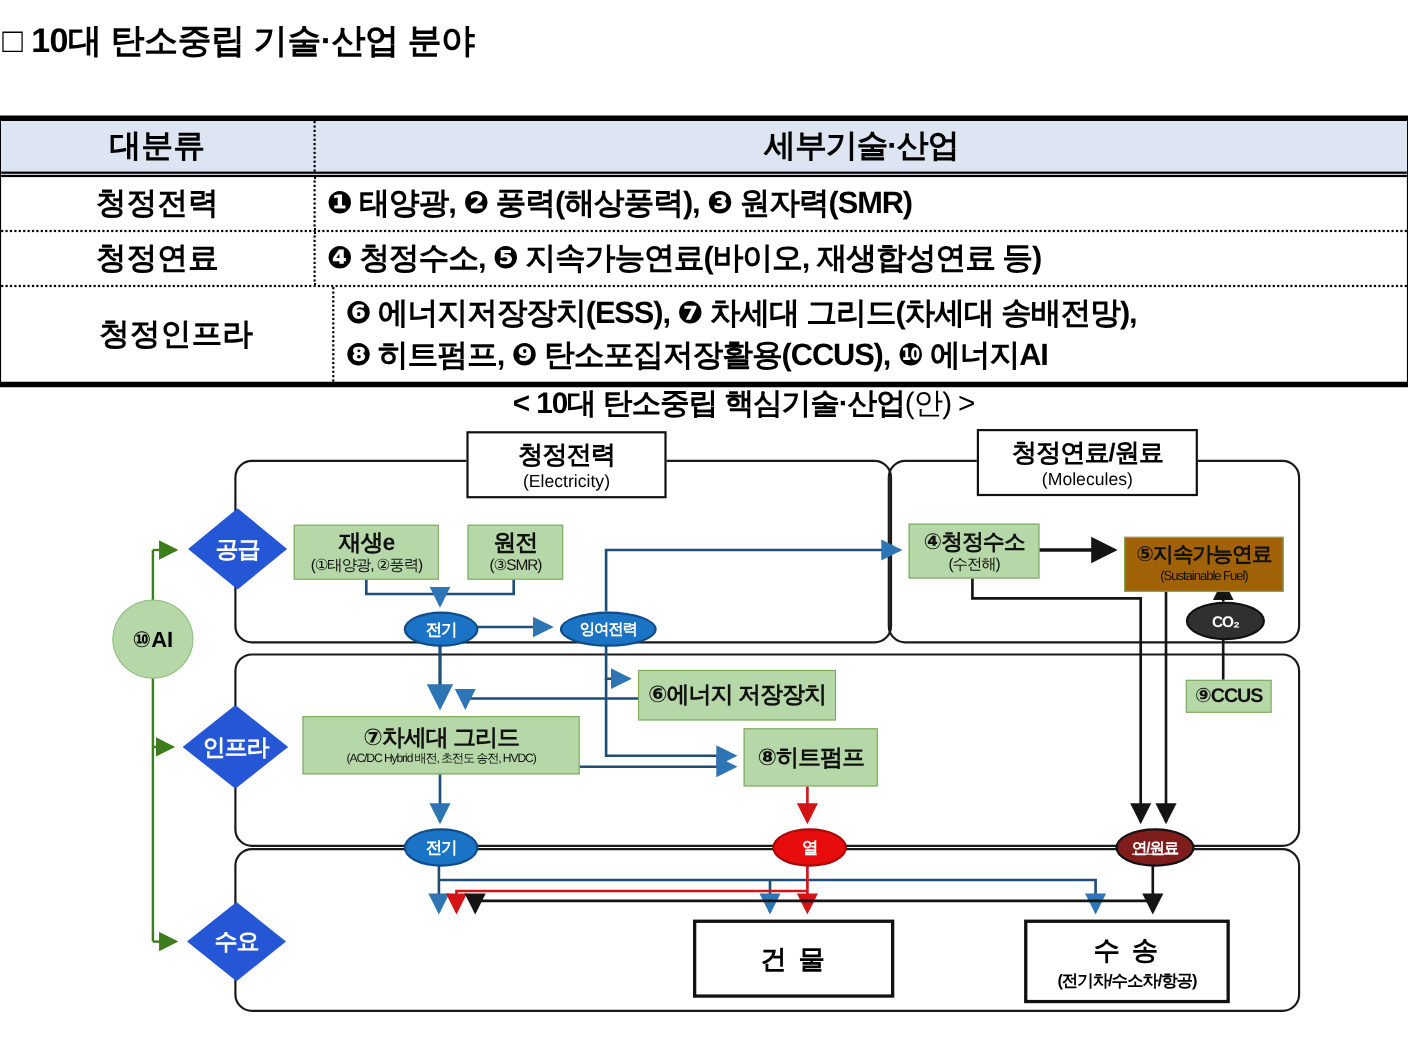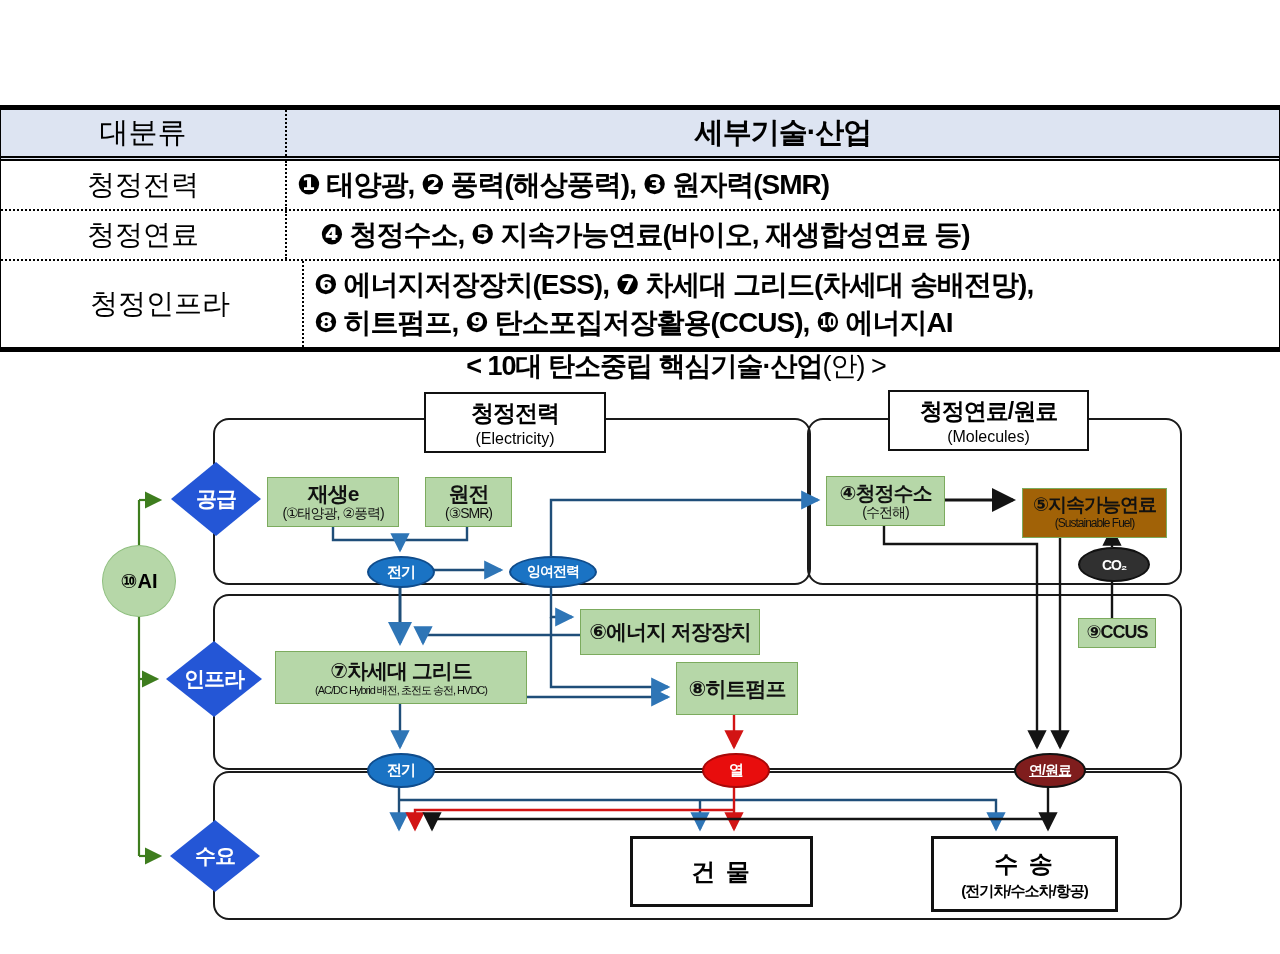--- a/index.html
+++ b/index.html
@@ -6,27 +6,27 @@
     font-family:"Liberation Sans","DejaVu Sans",sans-serif;color:#000;}
   .stage{position:relative;width:1280px;height:954px;background:#fff;}
 
   
   .page-title{position:absolute;left:2px;top:16px;font-size:31px;font-weight:bold;letter-spacing:-0.5px;}
 
   
   .tbl{position:absolute;left:0;top:105px;width:1278px;border-top:5px solid #000;border-bottom:5px solid #000;
        border-left:1px solid #000;border-right:1px solid #000;}
   .trow{display:grid;grid-template-columns:286px 1fr;align-items:center;}
-  .trow .c1{text-align:center;font-weight:normal;font-size:28px;}
+  .trow .c1{text-align:center;font-weight:bold;font-size:28px;}
   .trow .c2{padding-left:10px;font-weight:bold;font-size:28px;letter-spacing:-1px;}
   .thead{background:#dde4f2;border-bottom:5px double #000;height:46px;}
   .thead .c1,.thead .c2{font-size:29px;text-align:center;padding-left:0;}
   .colsep{border-right:2px dotted #000;height:100%;display:flex;align-items:center;justify-content:center;}
   .r1{height:48px;}
-  .r2{height:48px;border-top:2px dotted #000;gap:23px;}
+  .r2{height:48px;border-top:2px dotted #000;}
   .r3{height:86px;border-top:2px dotted #000;padding-left:17px;}
   .r3 .c2{line-height:1.35;}
 
   
   .dgm-title{position:absolute;left:0;top:348px;width:1280px;text-align:center;font-size:27px;letter-spacing:-1px;margin-left:36px;}
   .dgm-title .m{font-weight:bold;}
   .dgm-title .s{font-weight:normal;}
   .dgm{position:absolute;left:0;top:390px;width:1280px;height:564px;}
   .grp{position:absolute;border:2px solid #1a1a1a;border-radius:16px;background:transparent;}
   svg.wires{position:absolute;left:0;top:0;width:1280px;height:564px;}
@@ -51,20 +51,21 @@
   .dbox{position:absolute;background:#fff;border:3px solid #111;display:flex;flex-direction:column;align-items:center;justify-content:center;
         text-align:center;z-index:6;}
   .dbox .t{font-size:24px;font-weight:600;letter-spacing:2px;}
   .dbox .u{font-size:15px;font-weight:600;letter-spacing:-1px;margin-top:2px;}
 </style>
 </head>
 <body>
 
 <div class="stage">
 
+  <div class="page-title">□ 10대 탄소중립 기술·산업 분야</div>
 
   <div class="tbl">
     <div class="trow thead">
       <div class="c1 colsep">대분류</div>
       <div class="c2">세부기술·산업</div>
     </div>
     <div class="trow r1">
       <div class="c1 colsep">청정전력</div>
       <div class="c2">❶ 태양광, ❷ 풍력(해상풍력), ❸ 원자력(SMR)</div>
     </div>

